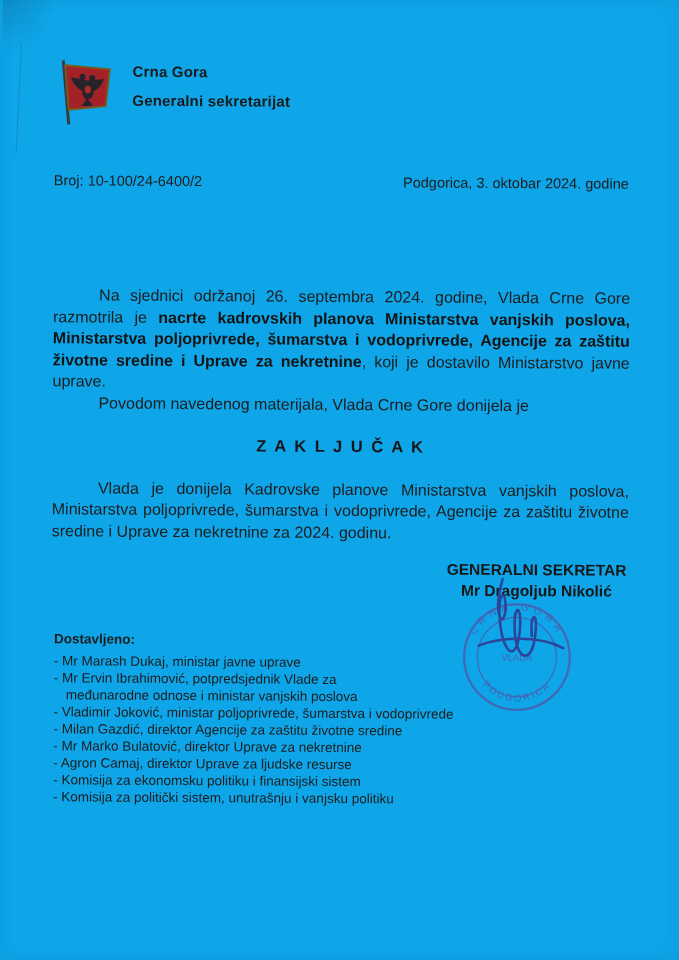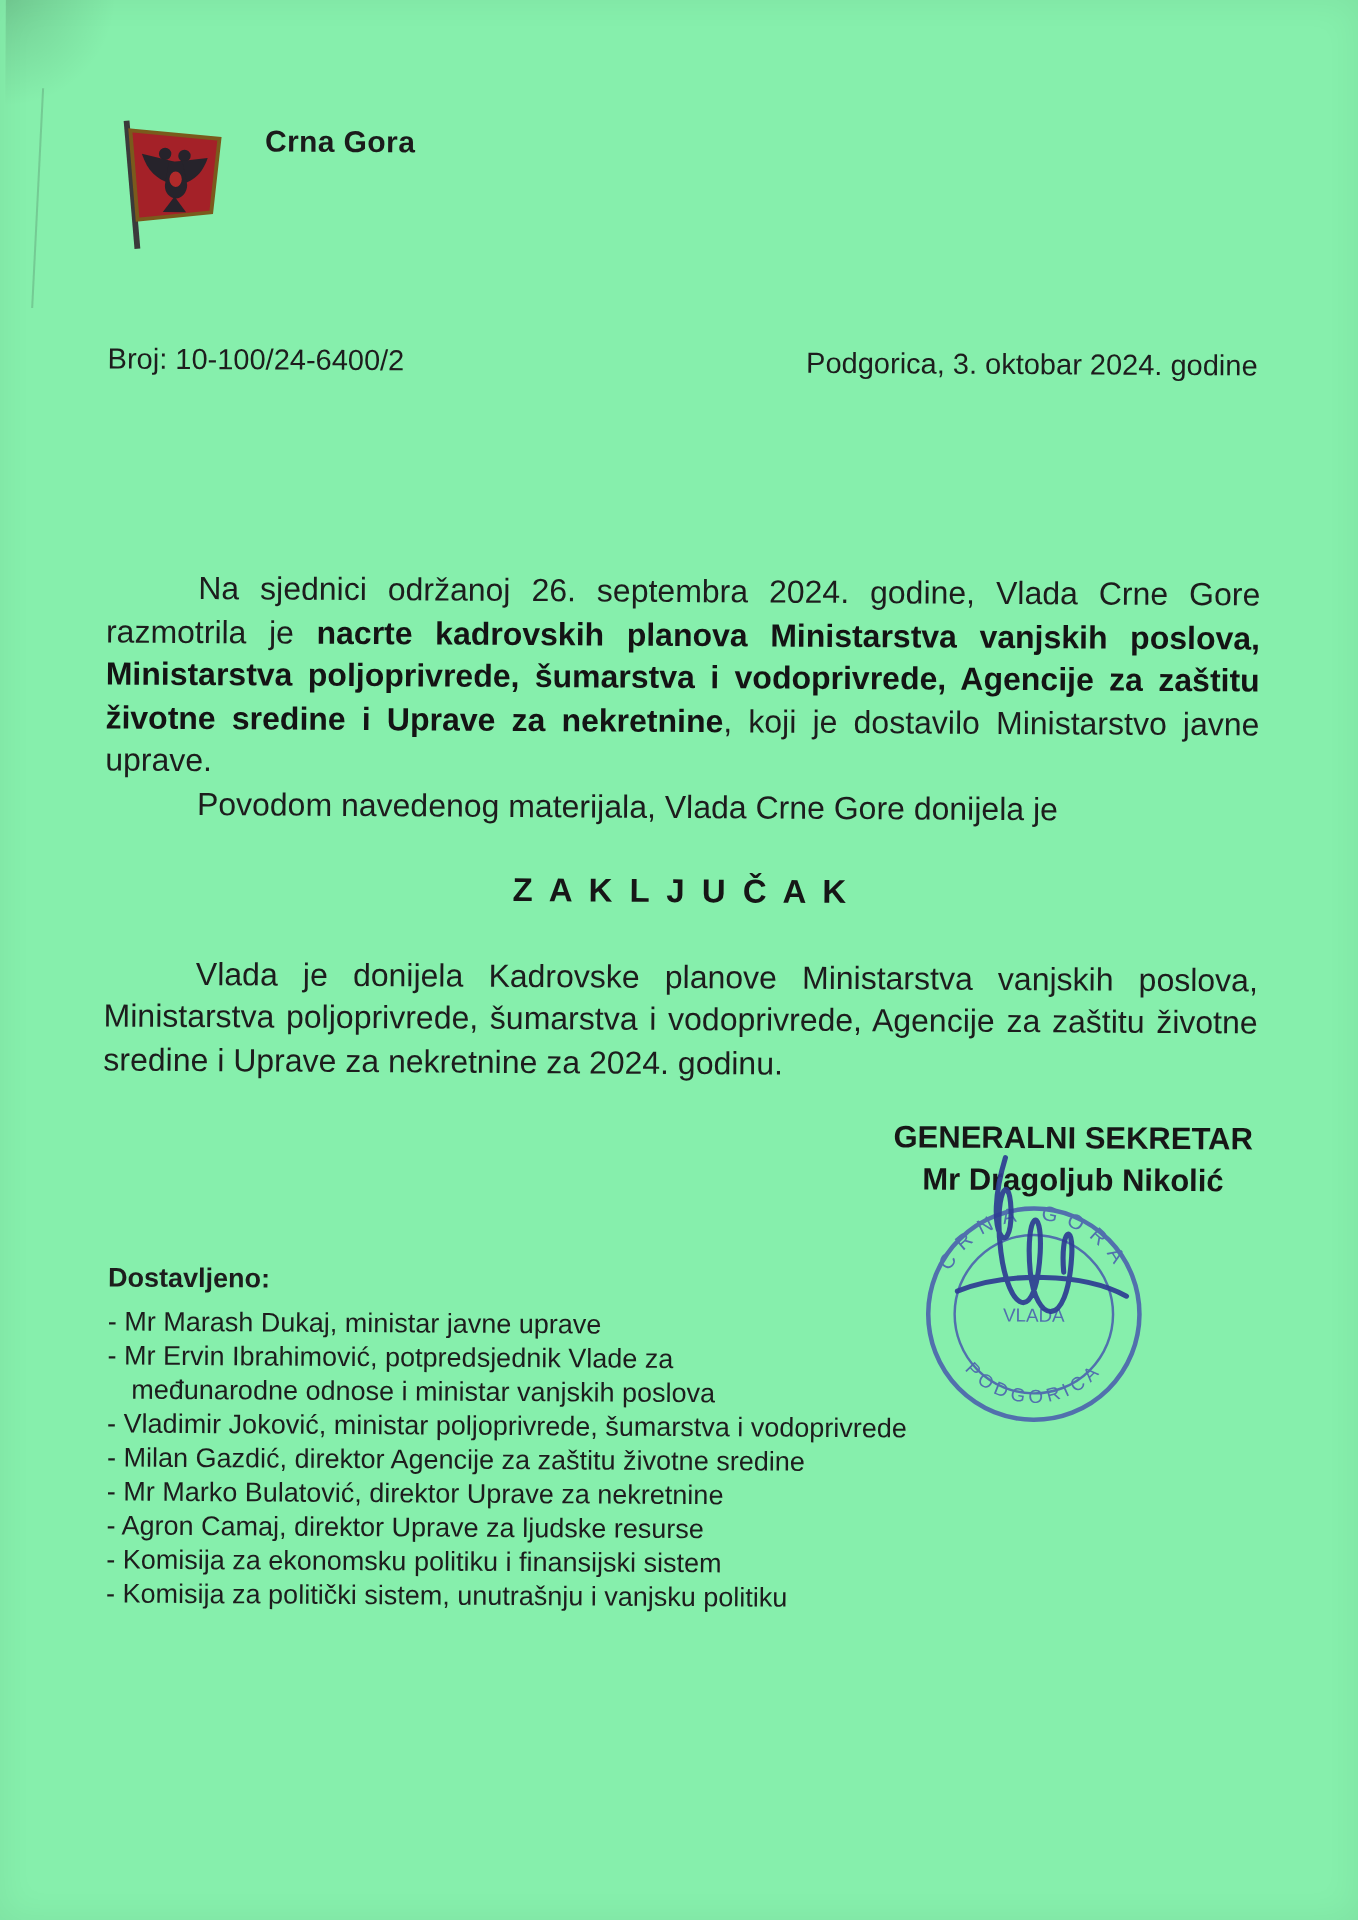--- a/index.html
+++ b/index.html
@@ -6,21 +6,21 @@
   html, body { width: 679px; height: 960px; }
   body {
     background: #e9e9e7;
     font-family: "Liberation Sans", "DejaVu Sans", sans-serif;
     color: #222;
   }
   .page {
     position: relative;
     width: 679px;
     height: 960px;
-    background: #86efac;
+    background: #0ea5e9;
     overflow: hidden;
     box-shadow: inset 0 0 18px rgba(0,0,0,0.06);
   }
   .scan {
     position: absolute;
     inset: 0;
     transform: rotate(0.35deg);
     transform-origin: 50% 50%;
   }
   
@@ -143,20 +143,21 @@
             <path d="M34 23 L17 19 C20 28 25 32 31 34 Z"></path>
             <path d="M34 23 L51 21 C48 30 43 33 37 35 Z"></path>
             <path d="M31 23 h7 l2.5 12 c0 4 -3 7 -5.8 7 c-2.8 0 -6 -3 -5.7 -7 z"></path>
             <path d="M34 41 l-6 8 h12 z"></path>
           </g>
           <ellipse cx="34.5" cy="32" rx="3.2" ry="4" fill="#b02a2a"></ellipse>
         </svg>
       </div>
       <div class="letterhead-text">
         <div class="lh-line">Crna Gora</div>
+        <div class="lh-line">Generalni sekretarijat</div>
       </div>
     </div>
 
     <div class="meta-row">
       <span>Broj: 10-100/24-6400/2</span>
       <span>Podgorica, 3. oktobar 2024. godine</span>
     </div>
 
     <div class="content">
       <p class="indent"><span>Na sjednici održanoj 26. septembra 2024. godine, Vlada Crne Gore razmotrila je </span><b>nacrte kadrovskih planova Ministarstva vanjskih poslova, Ministarstva poljoprivrede, šumarstva i vodoprivrede, Agencije za zaštitu životne sredine i Uprave za nekretnine</b><span>, koji je dostavilo Ministarstvo javne uprave.</span></p>

